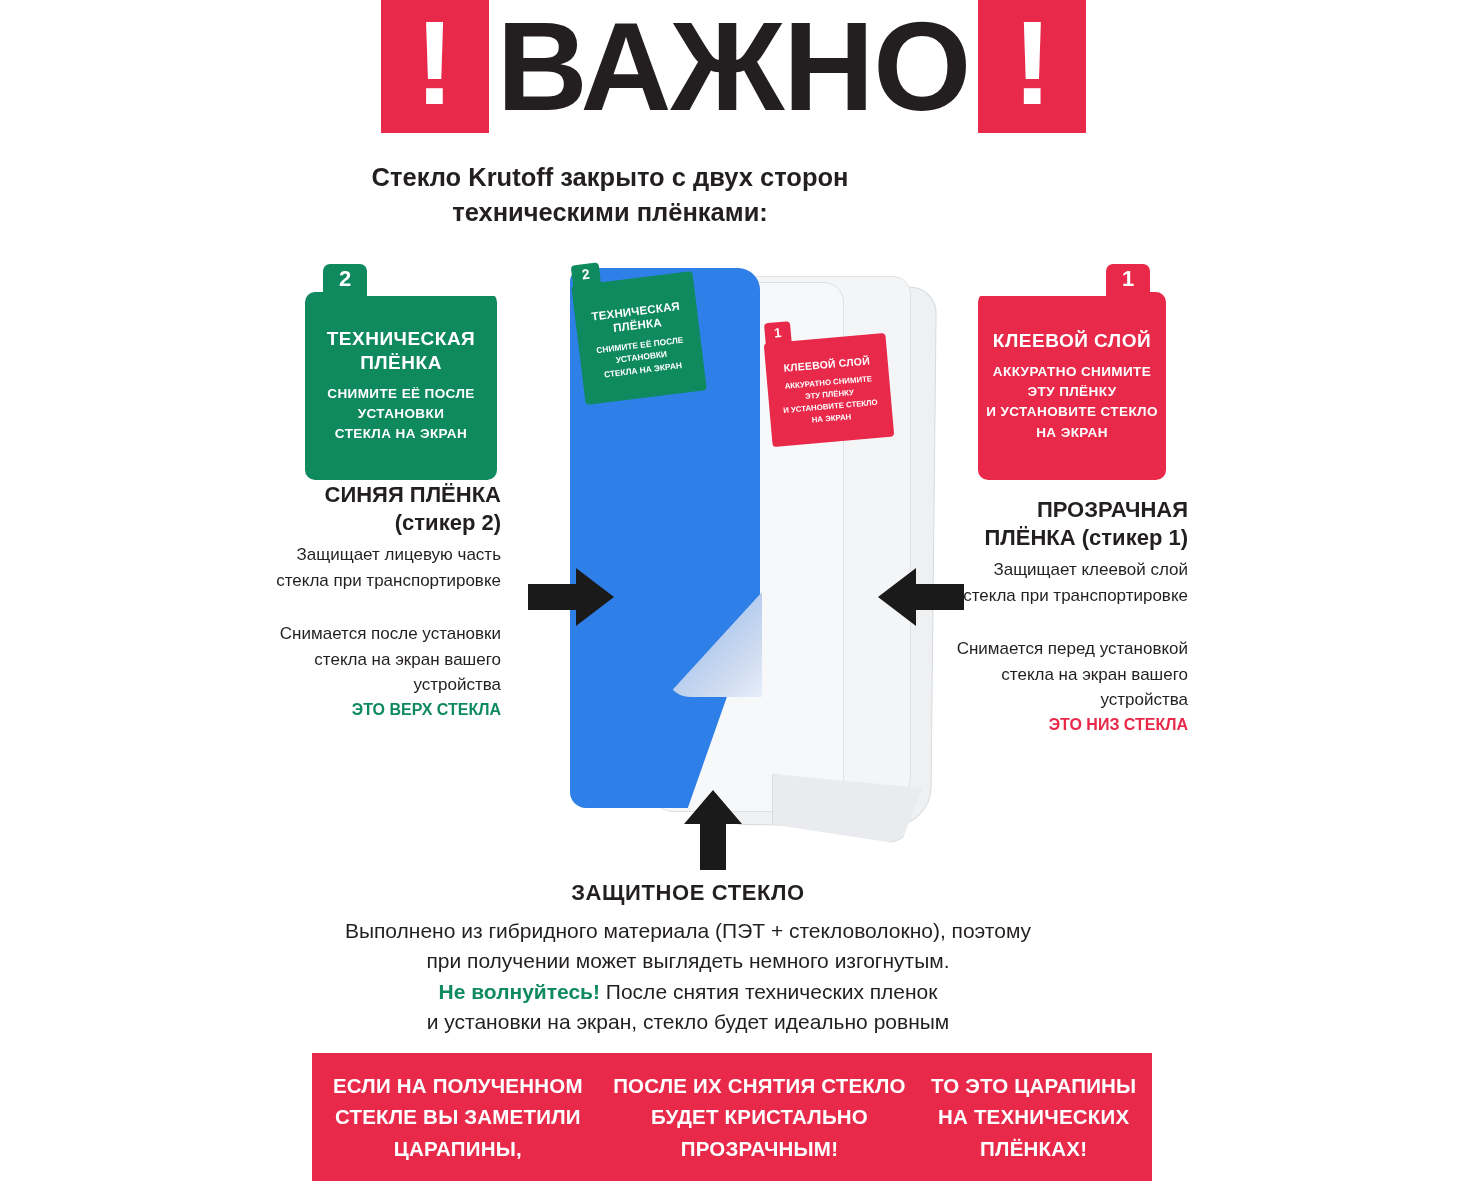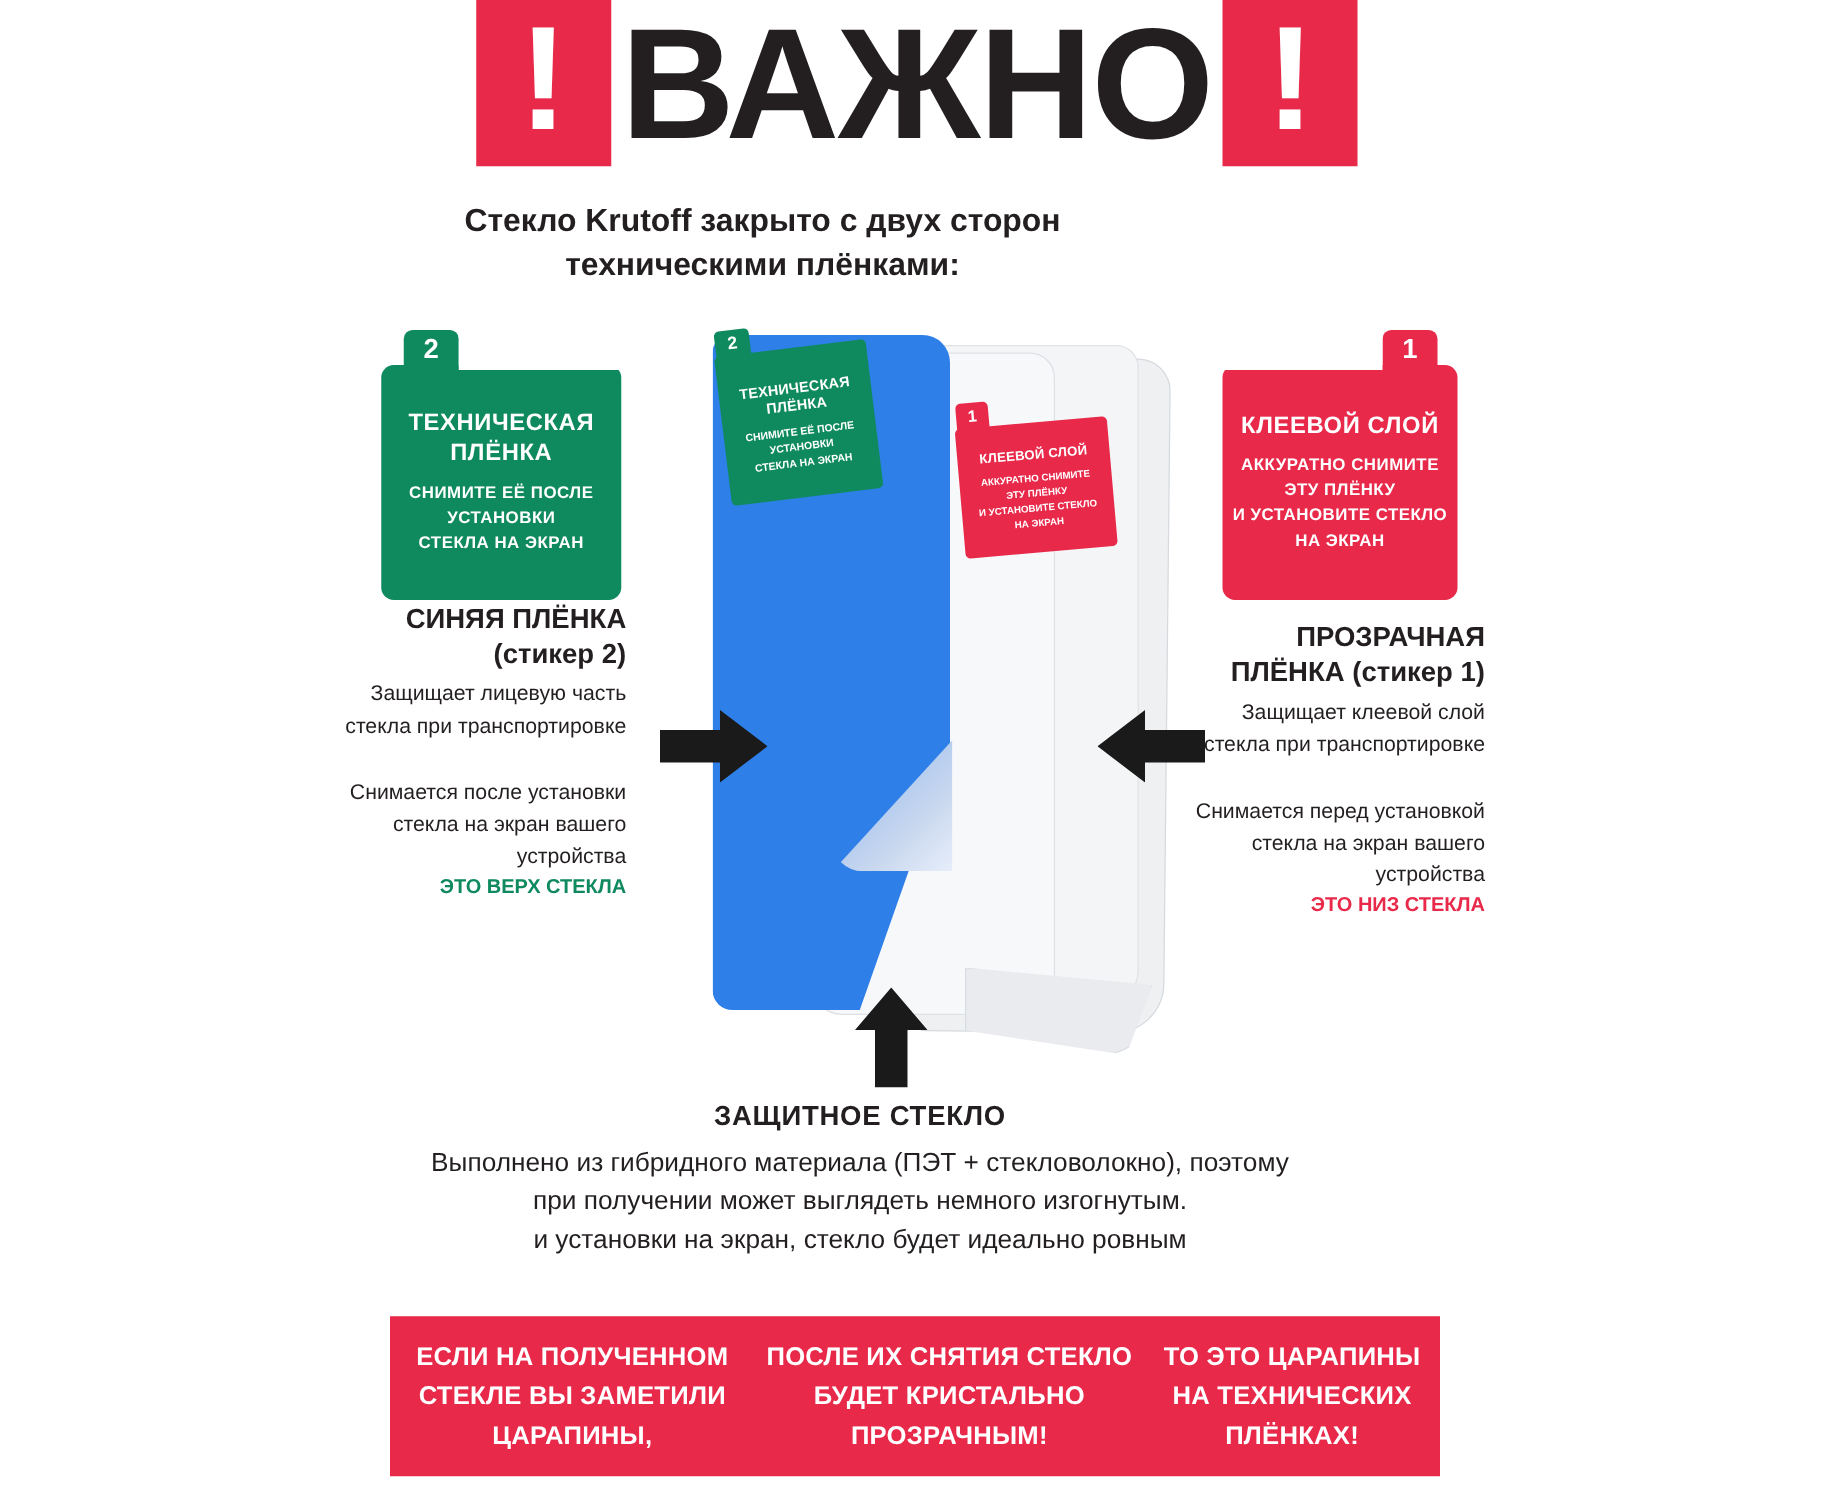--- a/index.html
+++ b/index.html
@@ -425,20 +425,21 @@
   </div>
   <div class="side-body">Защищает клеевой слой стекла при транспортировке</div>
   <div class="side-body second">Снимается перед установкой стекла на экран вашего устройства</div>
   <div class="side-accent accent-red">ЭТО НИЗ СТЕКЛА</div>
 </div>
 
 <div id="glass-caption">
   <div class="gc-title">ЗАЩИТНОЕ СТЕКЛО</div>
   <div class="gc-line">Выполнено из гибридного материала (ПЭТ + стекловолокно), поэтому</div>
   <div class="gc-line">при получении может выглядеть немного изгогнутым.</div>
+  <div class="gc-line"><span class="gc-strong">Не волнуйтесь!</span><span> После снятия технических пленок</span></div>
   <div class="gc-line">и установки на экран, стекло будет идеально ровным</div>
 </div>
 
 <div id="footer-banner">
   <div>ЕСЛИ НА ПОЛУЧЕННОМ СТЕКЛЕ ВЫ ЗАМЕТИЛИ ЦАРАПИНЫ,</div>
   <div>ПОСЛЕ ИХ СНЯТИЯ СТЕКЛО БУДЕТ КРИСТАЛЬНО ПРОЗРАЧНЫМ!</div>
   <div>ТО ЭТО ЦАРАПИНЫ НА ТЕХНИЧЕСКИХ ПЛЁНКАХ!</div>
 </div>
 
 </body></html>

